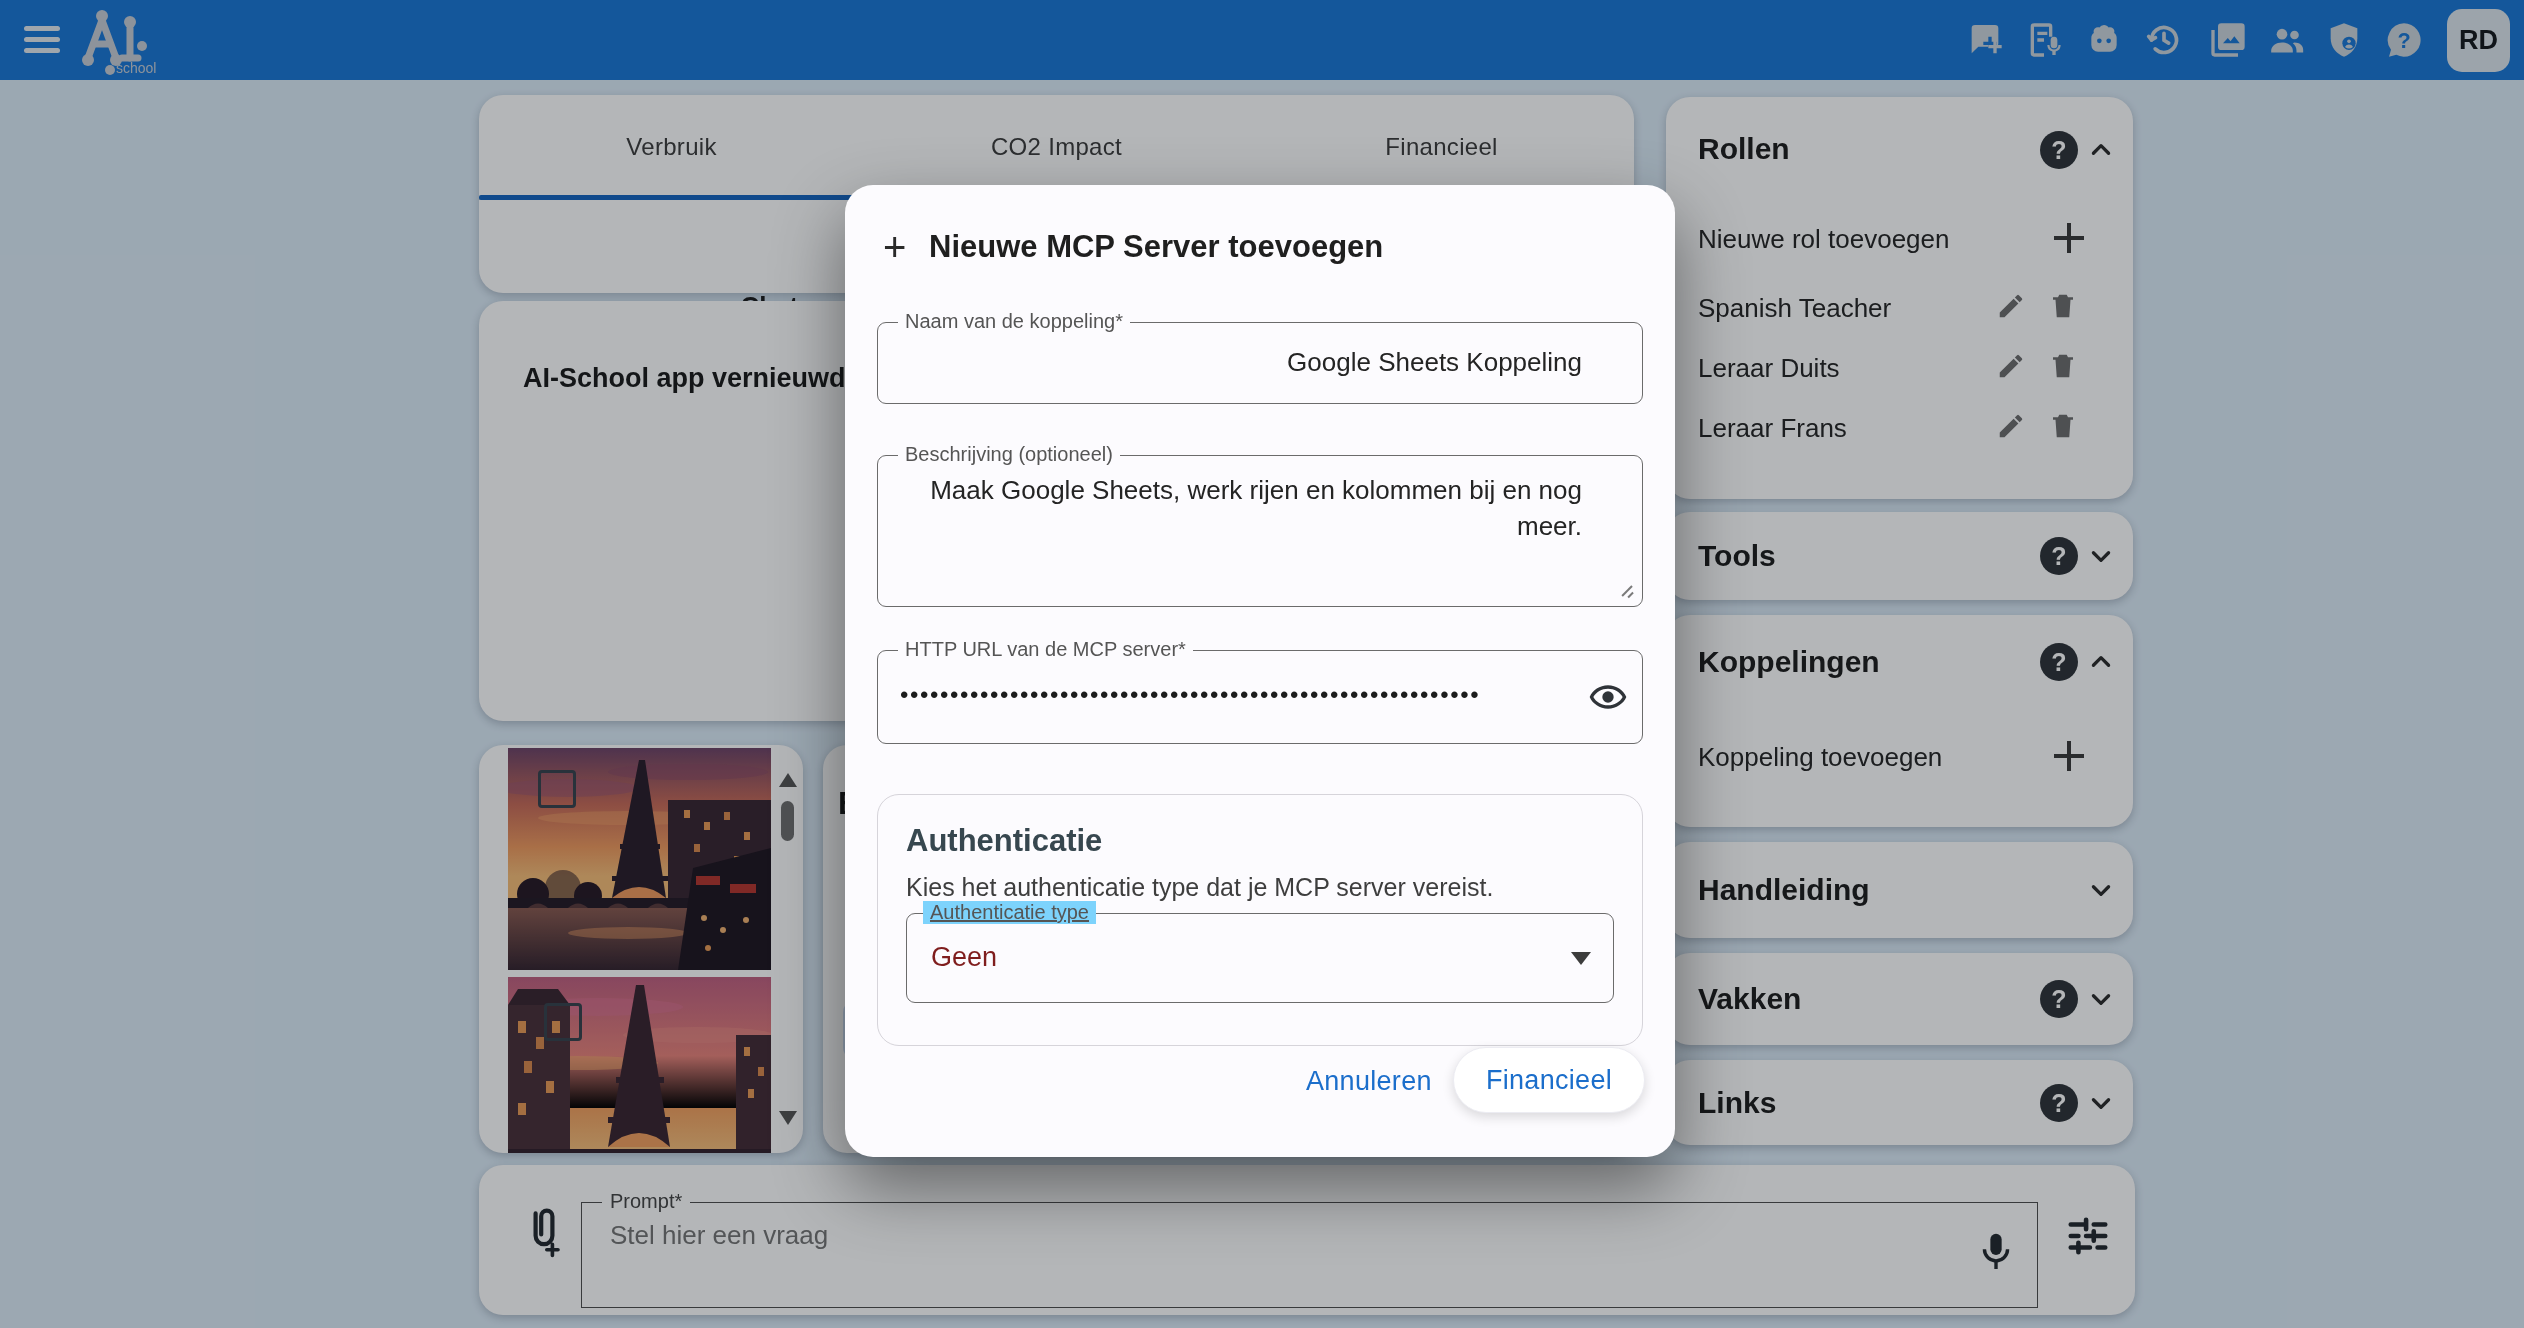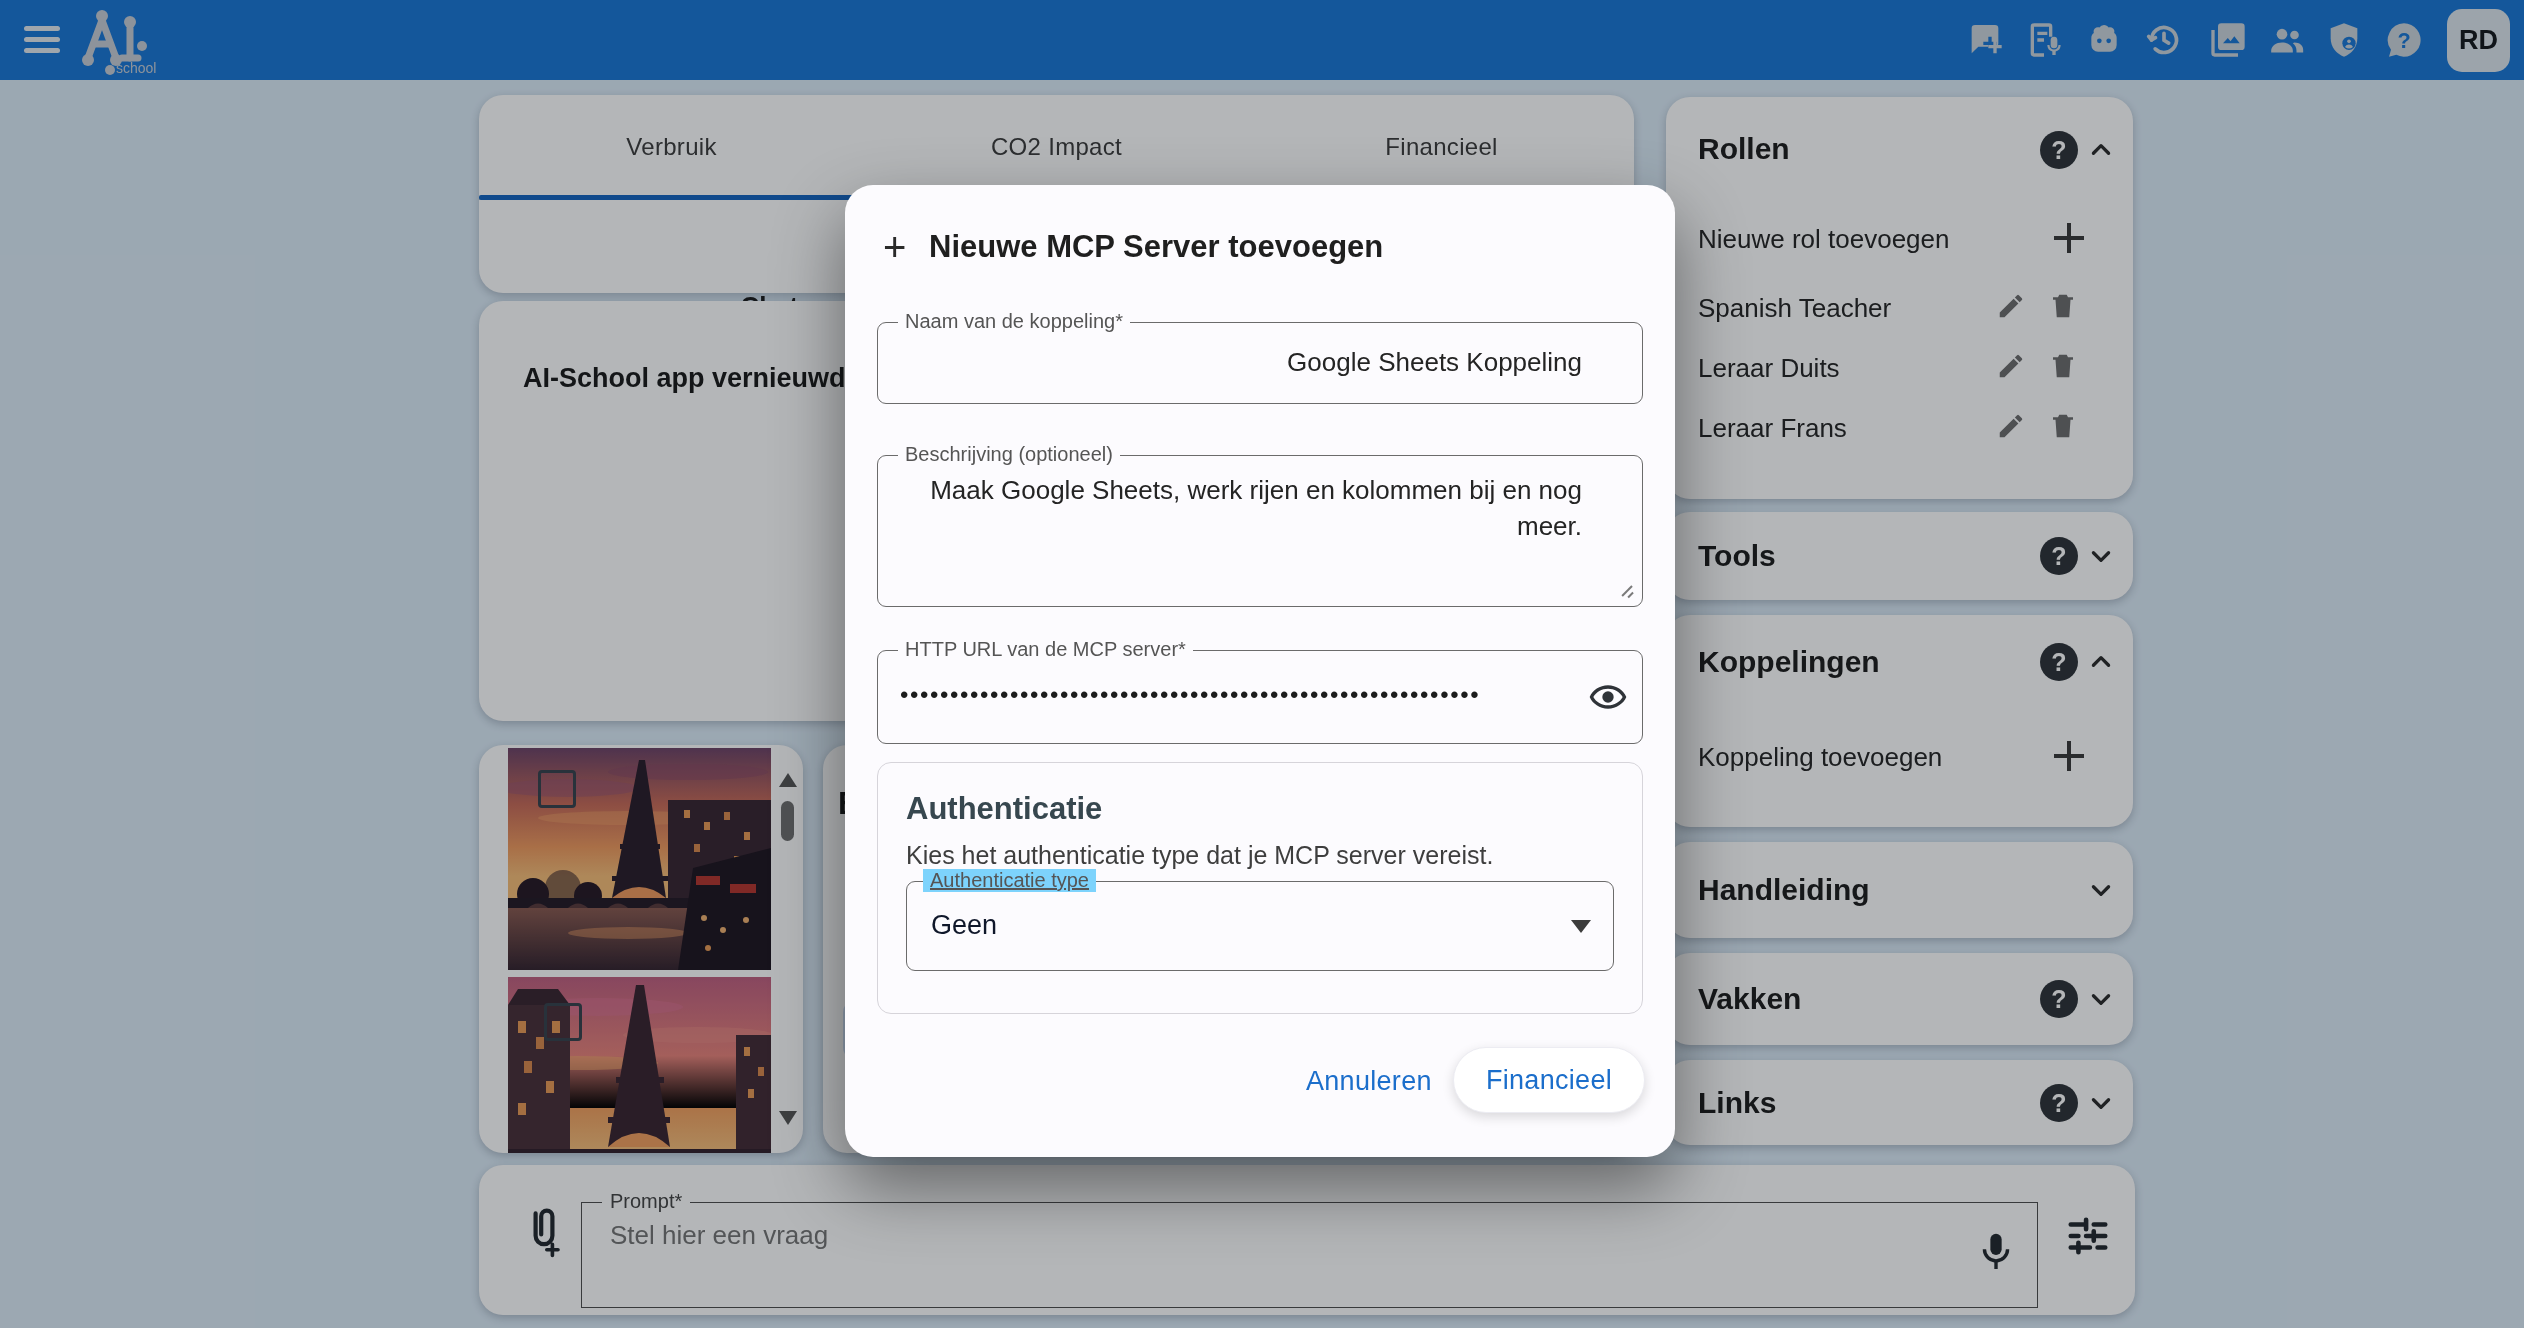--- a/index.html
+++ b/index.html
@@ -66,25 +66,25 @@
   .m-label{position:absolute;left:20px;top:-13px;font-size:20px;color:#555555;background:#fcfbfe;padding:0 7px;white-space:nowrap;}
   .m-input{position:absolute;left:22px;right:60px;border:none;outline:none;background:transparent;
     font-size:26px;color:#242424;font-family:"Liberation Sans","DejaVu Sans",sans-serif;padding:0;text-align:right;}
   .m-textarea{resize:none;}
   #masked-url{position:absolute;left:22px;top:30px;right:70px;font-size:24px;letter-spacing:1.6px;color:#1c1c1c;
     overflow:hidden;white-space:nowrap;}
   .resize-handle{position:absolute;right:8px;bottom:8px;width:14px;height:14px;cursor:nwse-resize;}
   .resize-handle:before,.resize-handle:after{content:"";position:absolute;background:#7a7a7a;height:1.8px;transform:rotate(-45deg);}
   .resize-handle:before{width:14px;left:0;top:6px;}
   .resize-handle:after{width:7px;left:7px;top:10px;}
-  #auth-card{position:absolute;left:32px;top:577px;width:764px;height:250px;border:1.6px solid #d6d4da;border-radius:14px;}
+  #auth-card{position:absolute;left:32px;top:609px;width:764px;height:250px;border:1.6px solid #d6d4da;border-radius:22px;}
   #auth-title{position:absolute;left:28px;top:28px;font-size:31px;font-weight:bold;color:#37474f;}
   #auth-sub{position:absolute;left:28px;top:78px;font-size:25px;color:#3e3e3e;white-space:nowrap;}
   #auth-select{position:absolute;left:28px;top:118px;width:706px;height:88px;border:1.6px solid #6b6b6b;border-radius:9px;cursor:pointer;}
-  #auth-value{position:absolute;left:24px;top:28px;font-size:27px;color:#0f172a;}
+  #auth-value{position:absolute;left:24px;top:28px;font-size:27px;color:#7f1d1d;}
   .caret-down{position:absolute;right:22px;top:38px;width:0;height:0;border-left:10px solid transparent;border-right:10px solid transparent;border-top:13px solid #3c3c3c;}
   #btn-cancel{position:absolute;left:455px;top:880px;font-size:27px;color:#1b6ecb;background:none;border:none;cursor:pointer;
     font-family:"Liberation Sans","DejaVu Sans",sans-serif;letter-spacing:.3px;}
   #btn-submit{position:absolute;left:608px;top:862px;width:192px;height:66px;border-radius:33px;background:#ffffff;
     border:1px solid #ececf2;box-shadow:0 4px 12px rgba(0,0,0,.14);font-size:27px;color:#1b6ecb;cursor:pointer;
     font-family:"Liberation Sans","DejaVu Sans",sans-serif;letter-spacing:.3px;}
   .eye-btn{position:absolute;right:14px;top:26px;width:40px;height:40px;cursor:pointer;}
 </style>
 </head>
 <body>

